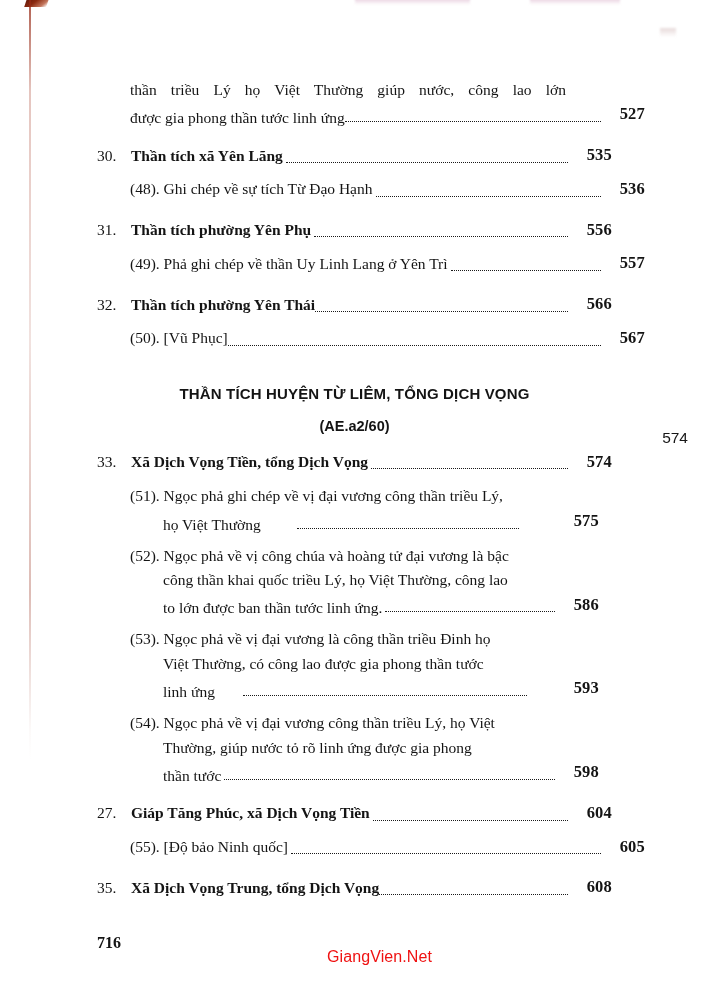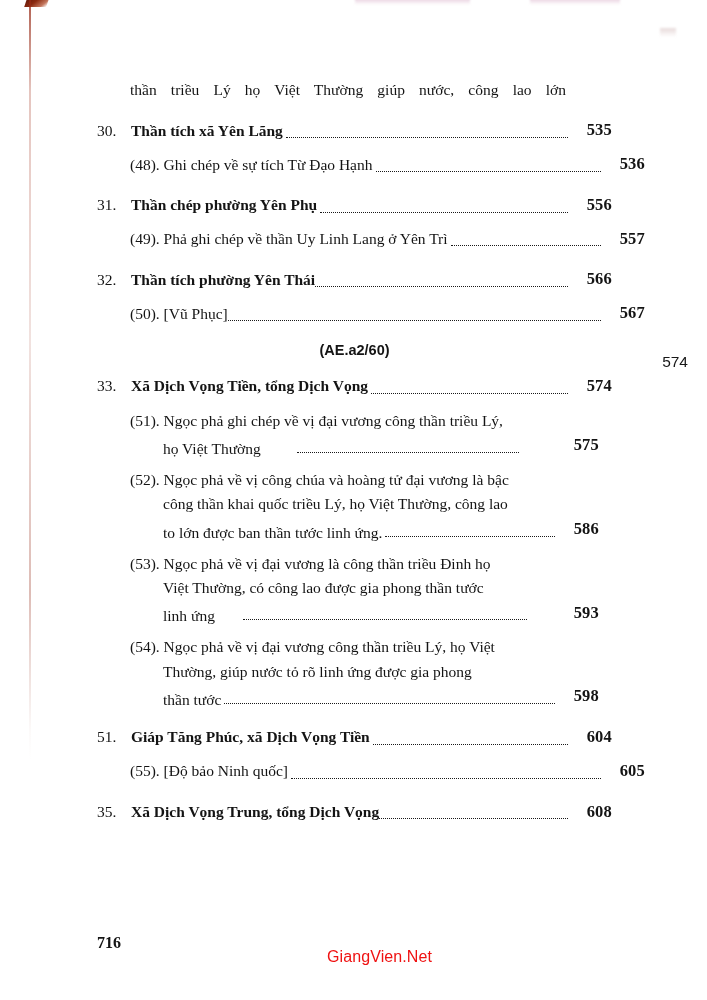--- a/index.html
+++ b/index.html
@@ -197,37 +197,42 @@
   <div class="edge-line-left"></div>
   <div class="smudge a"></div>
   <div class="smudge b"></div>
   <div class="smudge c"></div>
 </div>
 
 <div id="toc-page">
 
   <div>
     <div class="full-line justified" style="margin-left:33px;width:436px;">thần triều Lý họ Việt Thường giúp nước, công lao lớn</div>
+    <div class="wrap-line">
+      <span class="label">được gia phong thần tước linh ứng</span>
+      <span class="leader tight"></span>
+      <span class="pageno">527</span>
+    </div>
   </div>
 
   <div class="chapter">
     <span class="num">30.</span>
     <span class="title">Thần tích xã Yên Lãng</span>
     <span class="leader"></span>
     <span class="pageno">535</span>
   </div>
   <div class="sub">
     <span class="label">(48). Ghi chép về sự tích Từ Đạo Hạnh</span>
     <span class="leader"></span>
     <span class="pageno">536</span>
   </div>
 
   <div class="chapter">
     <span class="num">31.</span>
-    <span class="title">Thần chép phường Yên Phụ</span>
+    <span class="title">Thần tích phường Yên Phụ</span>
     <span class="leader"></span>
     <span class="pageno">556</span>
   </div>
   <div class="sub">
     <span class="label">(49). Phả ghi chép về thần Uy Linh Lang ở Yên Trì</span>
     <span class="leader"></span>
     <span class="pageno">557</span>
   </div>
 
   <div class="chapter">
@@ -235,20 +240,21 @@
     <span class="title">Thần tích phường Yên Thái</span>
     <span class="leader tight"></span>
     <span class="pageno">566</span>
   </div>
   <div class="sub">
     <span class="label">(50). [Vũ Phục]</span>
     <span class="leader tight"></span>
     <span class="pageno">567</span>
   </div>
 
+  <div class="section-head">THẦN TÍCH HUYỆN TỪ LIÊM, TỔNG DỊCH VỌNG</div>
   <div class="section-code">
     <span>(AE.a2/60)</span>
     <span class="side-page">574</span>
   </div>
 
   <div class="chapter">
     <span class="num">33.</span>
     <span class="title">Xã Dịch Vọng Tiền, tổng Dịch Vọng</span>
     <span class="leader"></span>
     <span class="pageno">574</span>
@@ -287,21 +293,21 @@
     <div class="first">(54). Ngọc phả về vị đại vương công thần triều Lý, họ Việt</div>
     <div class="first" style="margin-left:33px;">Thường, giúp nước tỏ rõ linh ứng được gia phong</div>
     <div class="wrap-line" style="margin-left:0;">
       <span class="label" style="margin-left:33px;">thần tước</span>
       <span class="leader"></span>
       <span class="pageno">598</span>
     </div>
   </div>
 
   <div class="chapter">
-    <span class="num">51.</span>
+    <span class="num">27.</span>
     <span class="title">Giáp Tăng Phúc, xã Dịch Vọng Tiền</span>
     <span class="leader"></span>
     <span class="pageno">604</span>
   </div>
   <div class="sub">
     <span class="label">(55). [Độ bảo Ninh quốc]</span>
     <span class="leader"></span>
     <span class="pageno">605</span>
   </div>
 

